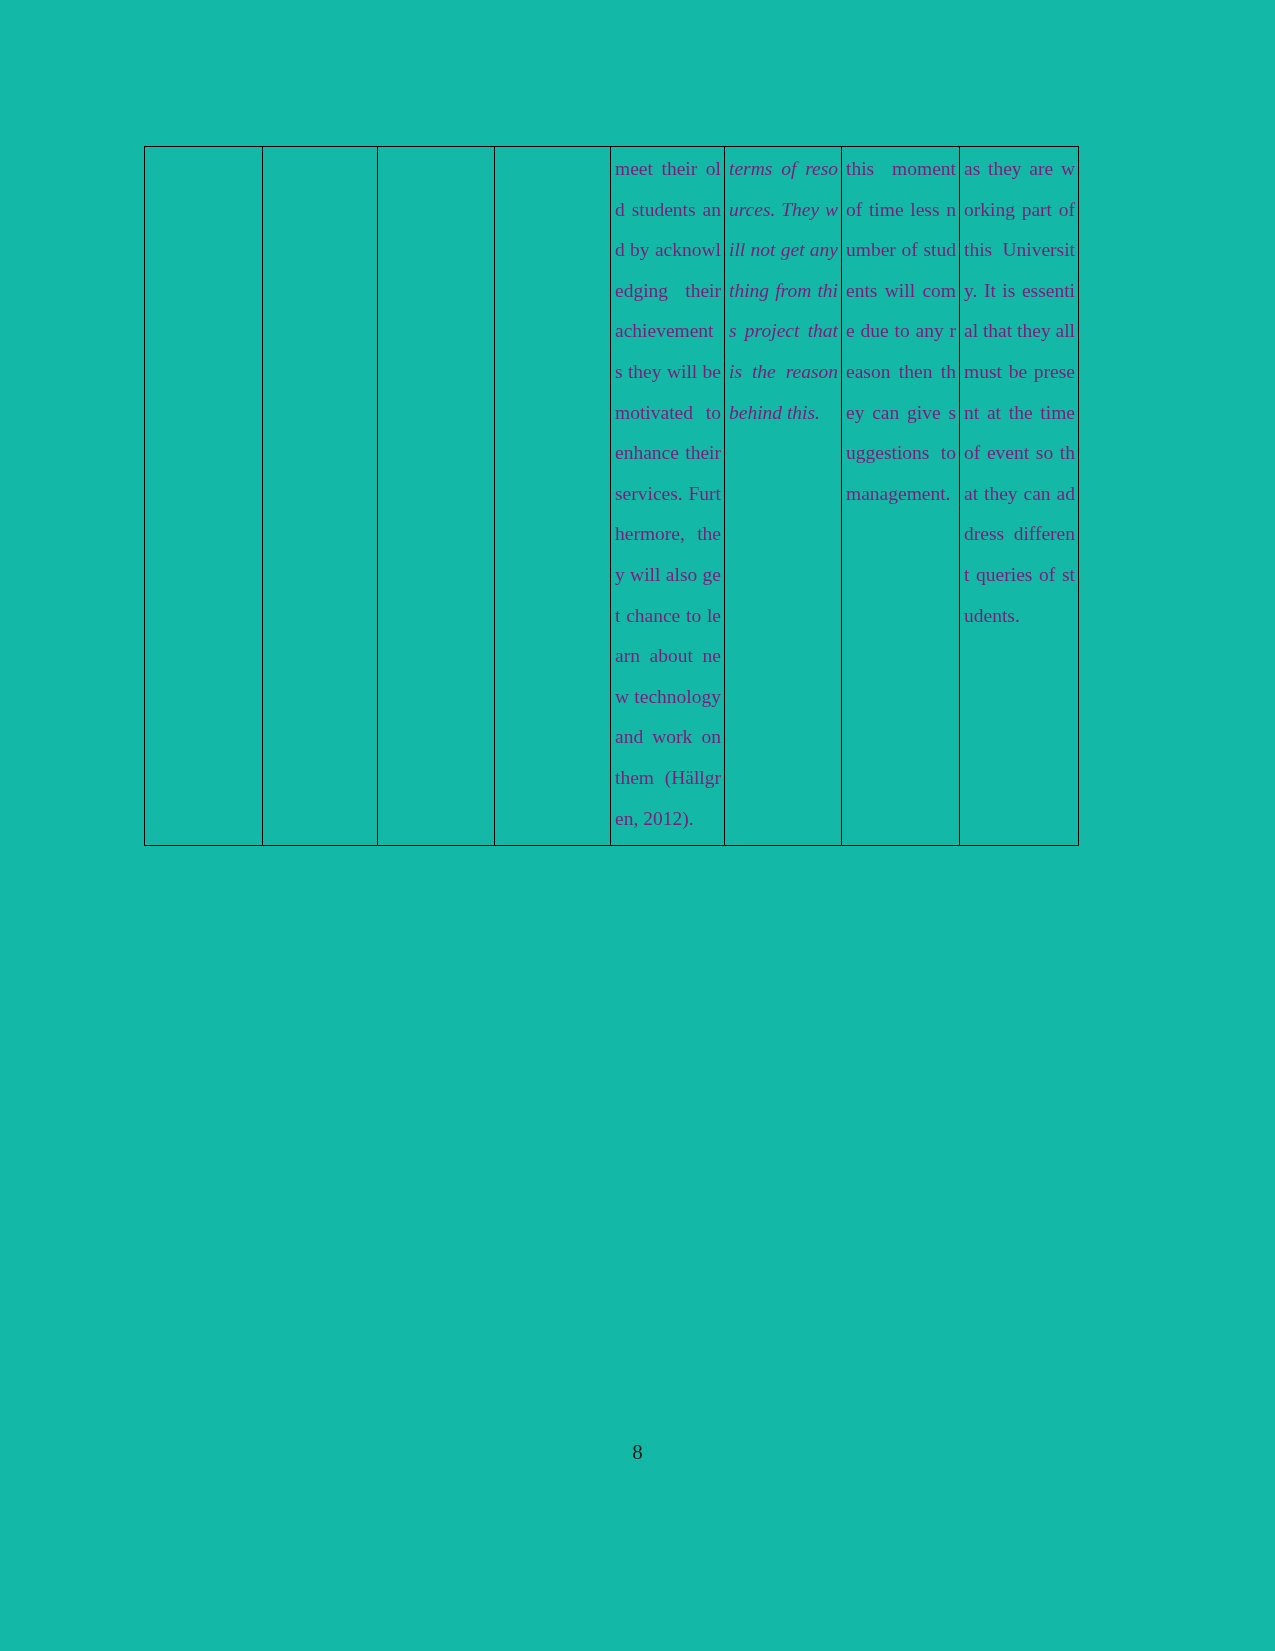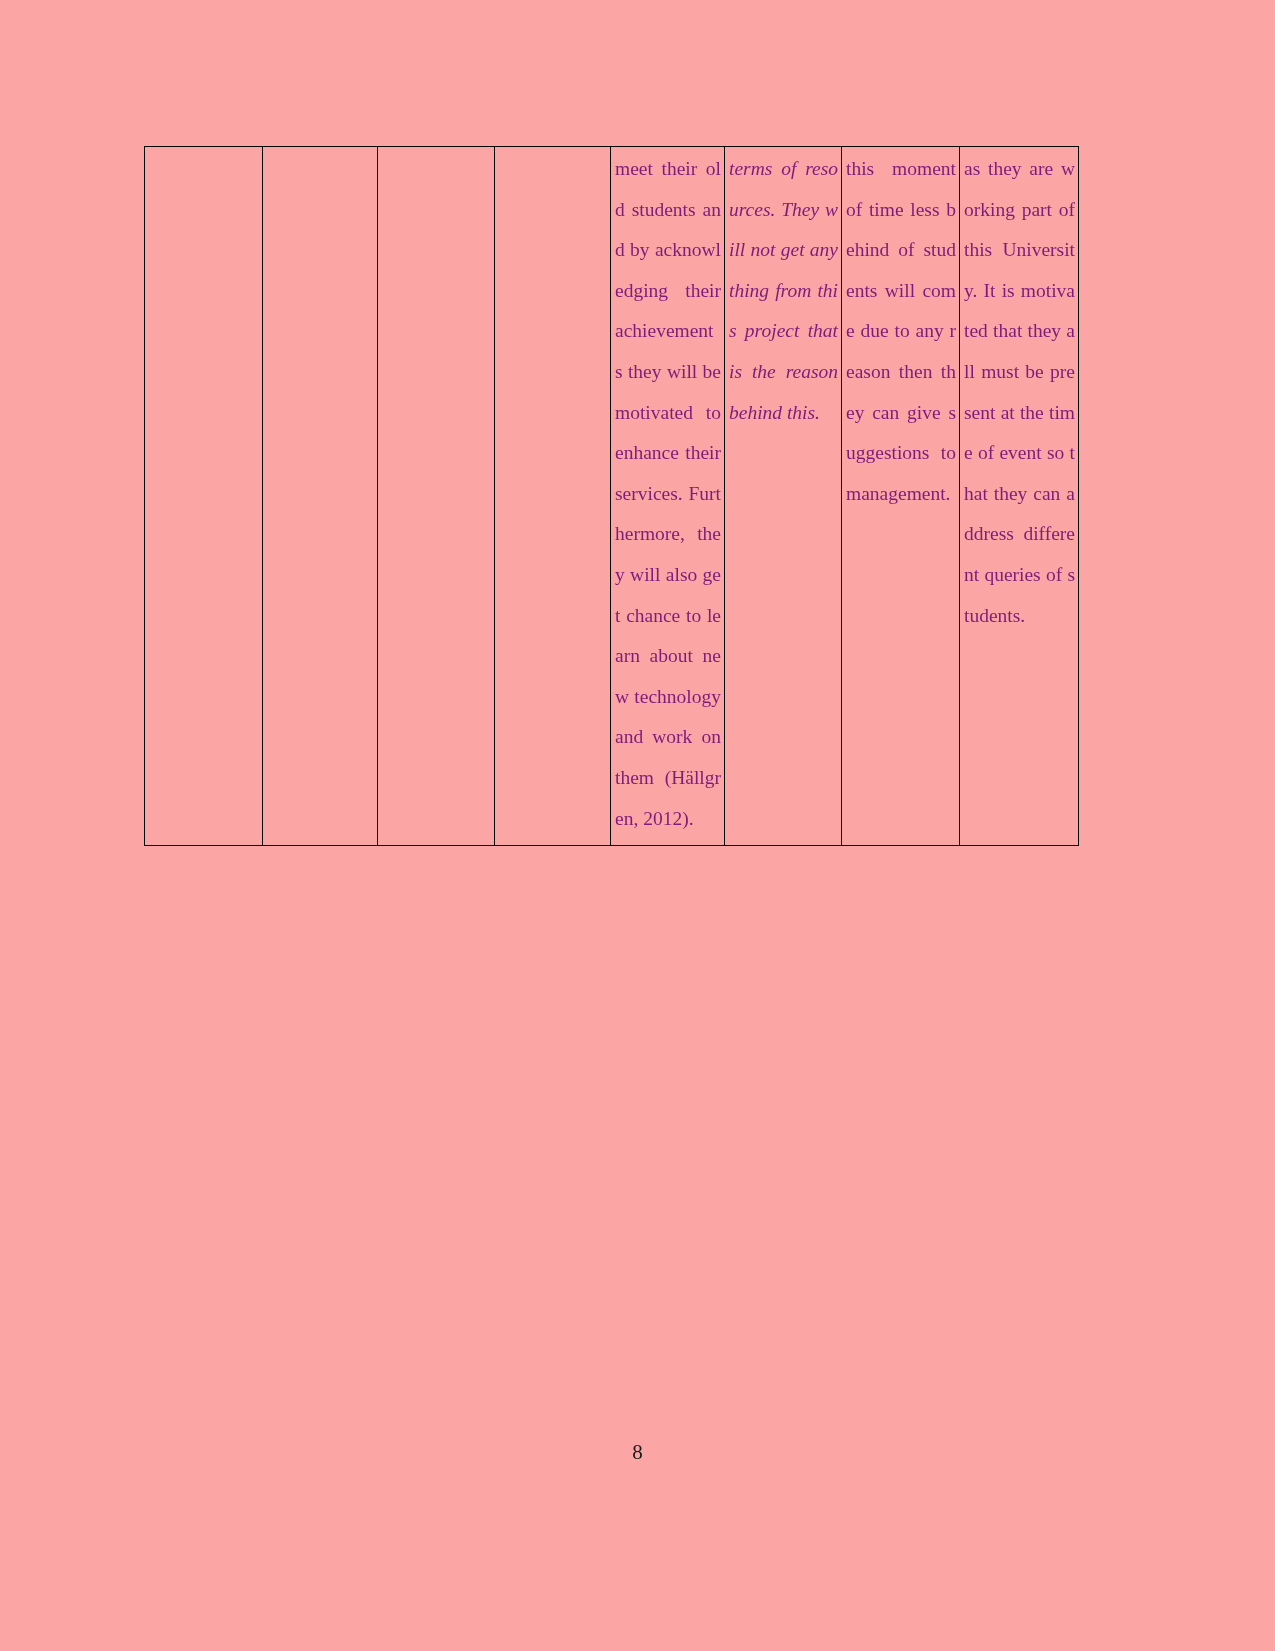--- a/index.html
+++ b/index.html
@@ -13,21 +13,21 @@
     position: relative;
     font-family: "Liberation Serif", "DejaVu Serif", serif;
     overflow: hidden;
   }
 
   .page {
     position: absolute;
     left: 0; top: 0;
     width: 1275px;
     height: 1651px;
-    background: #fca5a5;
+    background: #14b8a6;
   }
 
   
   .doc-table {
     position: absolute;
     left: 144px;
     top: 146px;
     width: 926px;
     border-collapse: collapse;
     table-layout: fixed;
@@ -111,26 +111,26 @@
               <p>meet their old students and by acknowledging their achievements they will be motivated to enhance their services. Furthermore, they will also get chance to learn about new technology and work on them (Hällgren, 2012).</p>
             </div>
         </td>
         <td class="col-f">
           <div class="cell-text">
               <p>terms of resources. They will not get anything from this project that is the reason behind this.</p>
             </div>
         </td>
         <td class="col-g">
           <div class="cell-text">
-              <p>this moment of time less behind of students will come due to any reason then they can give suggestions to management.</p>
+              <p>this moment of time less number of students will come due to any reason then they can give suggestions to management.</p>
             </div>
         </td>
         <td class="col-h">
           <div class="cell-text">
-              <p>as they are working part of this University. It is motivated that they all must be present at the time of event so that they can address different queries of students.</p>
+              <p>as they are working part of this University. It is essential that they all must be present at the time of event so that they can address different queries of students.</p>
             </div>
         </td>
       </tr>
     </tbody>
   </table>
 
   <div class="page-number">8</div>
 
 </div>
 

